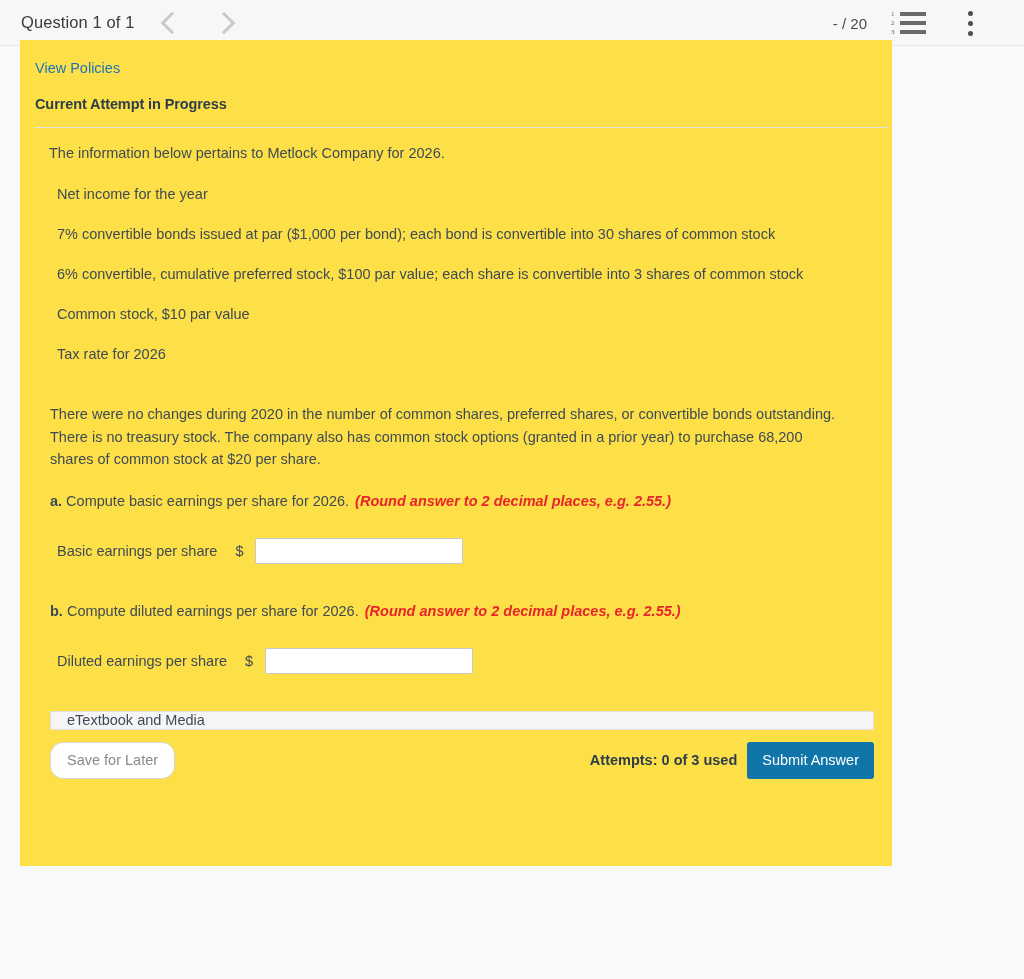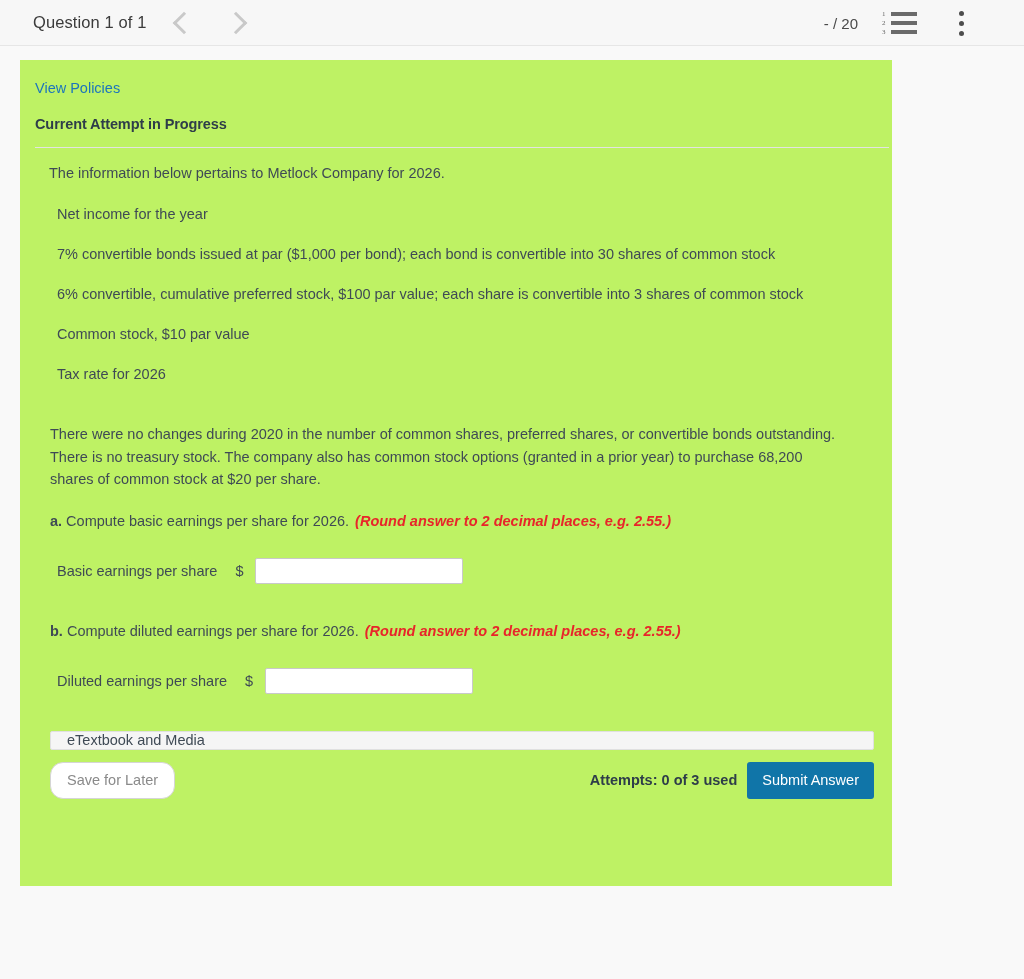--- a/index.html
+++ b/index.html
@@ -15,38 +15,38 @@
   .topbar {
     position: relative;
     width: 1024px;
     height: 46px;
     background: #f7f7f7;
     border-bottom: 1px solid #e6e6e6;
     display: flex;
     align-items: center;
   }
   .q-label {
-    margin-left: 33px;
+    margin-left: 21px;
     font-size: 16.5px;
     color: #3b3b3b;
     letter-spacing: .1px;
   }
   .navarrows { display: flex; align-items: center; margin-left: 30px; gap: 36px; }
   .chev {
     width: 16px; height: 16px;
     border-right: 3px solid #c9c9c9;
     border-bottom: 3px solid #c9c9c9;
     cursor: pointer;
   }
   .chev.left  { transform: rotate(135deg); }
   .chev.right { transform: rotate(-45deg); }
 
   .topbar-right {
     position: absolute;
-    right: 14px; top: 0; height: 46px;
+    right: 5px; top: 0; height: 46px;
     display: flex; align-items: center;
   }
   .score {
     font-size: 15px;
     color: #4a4a4a;
     margin-right: 24px;
   }
   .listicon {
     display: flex; flex-direction: column; justify-content: center;
     gap: 3px;
@@ -62,24 +62,24 @@
 
   .kebab {
     display: flex; flex-direction: column; gap: 5px;
     margin-right: 46px; cursor: pointer;
   }
   .kebab span { width: 5px; height: 5px; border-radius: 50%; background: #4d4d4d; }
 
   
   .card {
     position: absolute;
-    left: 20px; top: 60px;
+    left: 20px; top: 40px;
     width: 872px;
     min-height: 826px;
-    background: #bef264;
+    background: #fde047;
     padding: 0;
   }
 
   .view-policies {
     color: #1c75bc;
     font-size: 14.5px;
     margin: 0;
     padding: 20px 0 0 15px;
     cursor: pointer;
     display: inline-block;

